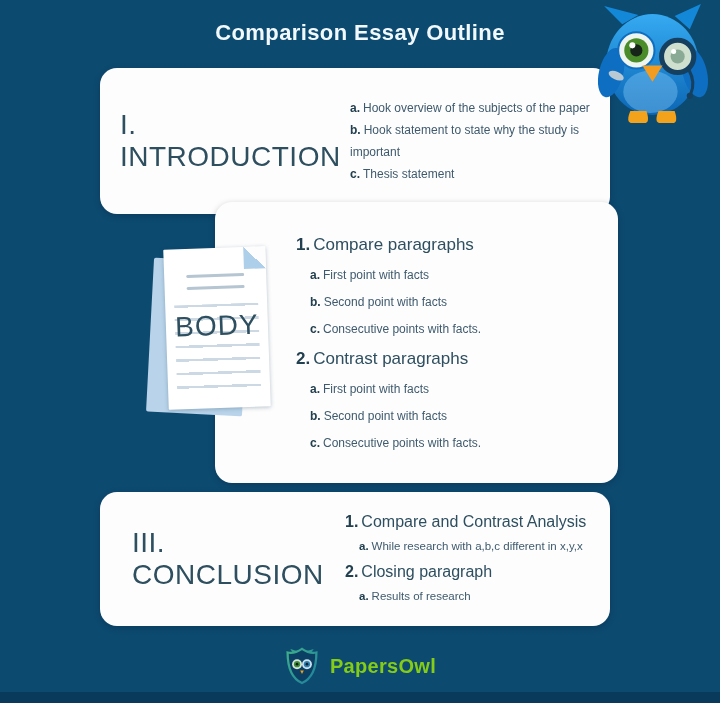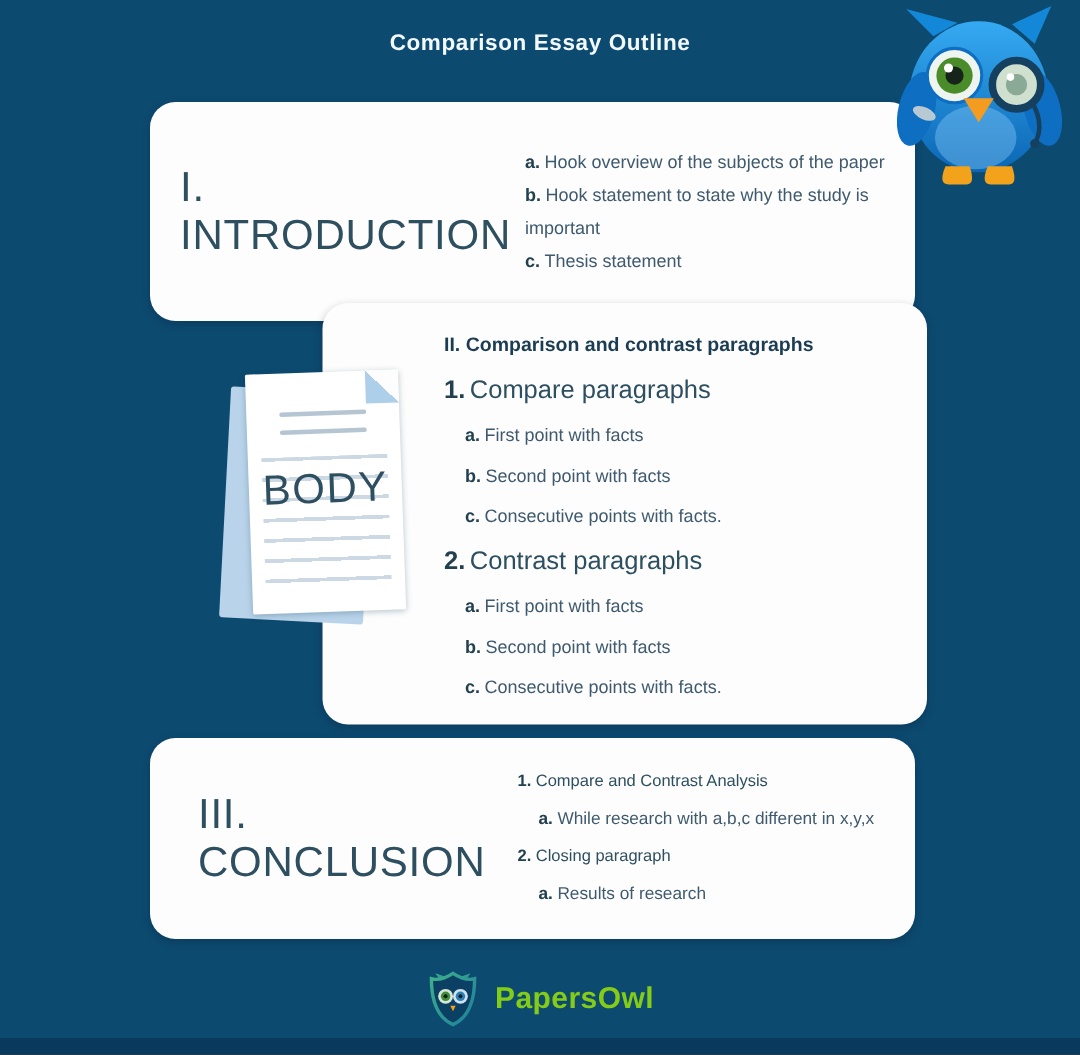--- a/index.html
+++ b/index.html
@@ -10,21 +10,21 @@
   *{margin:0;padding:0;box-sizing:border-box;}
   html,body{background:#333;}
   body{font-family:"Liberation Sans", sans-serif;}
   .poster{
     position:relative; width:720px; height:703px; overflow:hidden;
     background:var(--bg); margin:0 auto;
   }
   .poster-title{
     position:absolute; top:20px; left:0; width:100%;
     text-align:center; color:var(--titlecol);
-    font-size:15px; font-weight:bold; letter-spacing:.4px;
+    font-size:22px; font-weight:bold; letter-spacing:.4px;
   }
   .card{
     position:absolute; background:var(--card); border-radius:17px;
     box-shadow:0 2px 6px rgba(0,20,40,.25);
   }
   .card-intro{ left:100px; top:68px; width:510px; height:146px; display:flex; align-items:center;}
   .card-conclusion{ left:100px; top:492px; width:510px; height:134px; display:flex; align-items:center;}
   .card-body{ left:215px; top:202px; width:403px; height:281px; }
 
   .big-heading{
@@ -35,21 +35,21 @@
 
   .mini-list{ font-size:12px; color:var(--text); }
   .mini-list .li{ line-height:22px; }
   .mk{ font-weight:bold; color:var(--marker); margin-right:3px;}
 
   
   .body-content{ padding:20px 18px 0 81px; }
   .section-header{ font-size:13px; font-weight:bold; color:var(--headerbold); }
   .group-title{ font-size:17px; color:var(--heading); margin-top:13px; }
   .sub-item{ font-size:12px; color:var(--text); margin-top:13px; margin-left:14px; }
-  .conclusion-list .row{ line-height:25px; font-size:11px; color:var(--heading);}
+  .conclusion-list .row{ line-height:25px; font-size:16px; color:var(--heading);}
   .conclusion-list .row.sub{ font-size:11.5px; color:var(--text); padding-left:14px;}
 
   
   .doc{ position:absolute; left:150px; top:248px; width:122px; height:172px; z-index:5;}
   .doc .back{
     position:absolute; left:0; top:12px; width:96px; height:154px;
     background:var(--docback); border-radius:2px; transform:rotate(3deg);
   }
   .doc .front{
     position:absolute; left:16px; top:0; width:102px; height:160px;
@@ -135,21 +135,20 @@
         <span class="mk">b.</span><span>Hook statement to state why the study is important</span>
       </div>
       <div class="li">
         <span class="mk">c.</span><span>Thesis statement</span>
       </div>
     </div>
   </section>
 
   <section class="card card-body">
     <div class="body-content">
-      <div class="section-header">II. Comparison and contrast paragraphs</div>
 
       <div class="group-title">
         <span class="mk">1.</span><span>Compare paragraphs</span>
       </div>
       <div class="sub-item">
         <span class="mk">a.</span><span>First point with facts</span>
       </div>
       <div class="sub-item">
         <span class="mk">b.</span><span>Second point with facts</span>
       </div>

